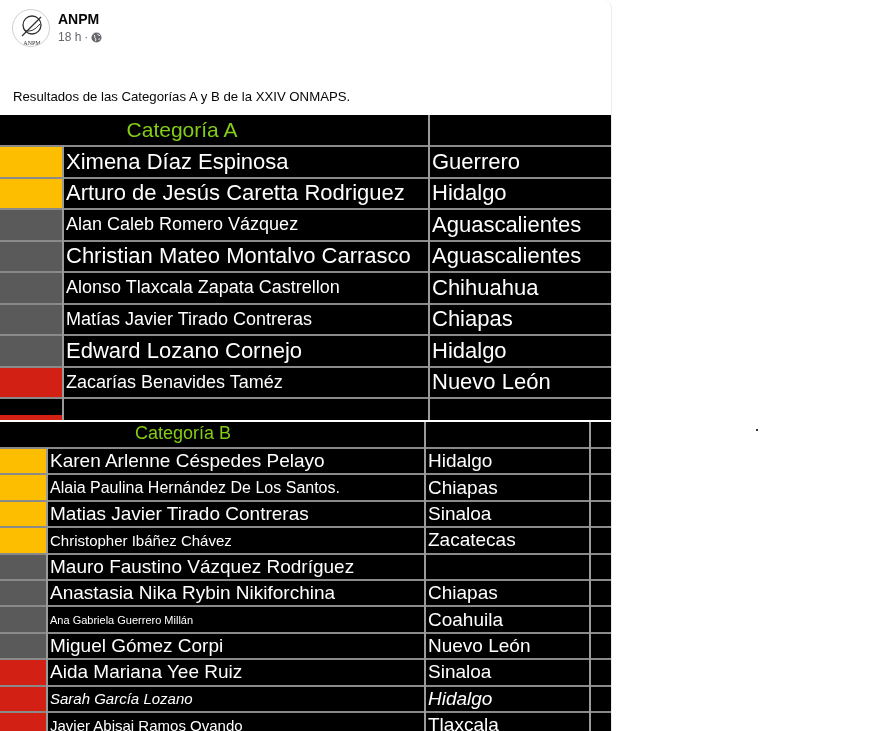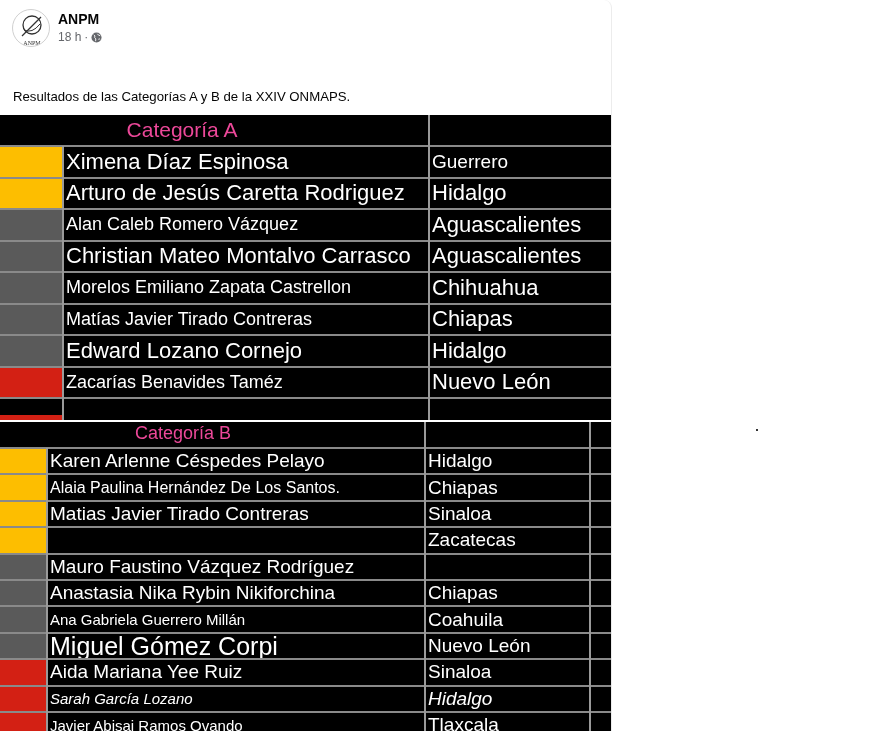--- a/index.html
+++ b/index.html
@@ -17,21 +17,21 @@
   .photo { position: absolute; left: 0; top: 115px; width: 612px; height: 616px; background: #000; }
   .tableA { position: absolute; left: 0; top: 0; width: 612px; height: 305px; overflow: hidden; background: #000; }
   .tableB { position: absolute; left: 0; top: 307px; width: 612px; height: 309px; overflow: hidden; background: #000; }
   .sep { position: absolute; left: 0; top: 305px; width: 612px; height: 2px; background: #fff; }
   .row { position: absolute; left: 0; width: 612px; }
   .medal { position: absolute; left: 0; top: 0; bottom: 0; }
   .cell-name { position: absolute; top: 0; bottom: 0; color: #fff; white-space: nowrap; overflow: hidden; display: flex; align-items: center; }
   .cell-state { position: absolute; top: 0; bottom: 0; color: #fff; white-space: nowrap; overflow: hidden; display: flex; align-items: center; }
   .hline { position: absolute; left: 0; width: 612px; height: 2px; background: #8a8a8a; }
   .vline { position: absolute; top: 0; width: 2px; background: #9a9a9a; }
-  .title-cell { position: absolute; color: #ec4899; text-align: center; white-space: nowrap; }
+  .title-cell { position: absolute; color: #84cc16; text-align: center; white-space: nowrap; }
   .dotmark { position: absolute; left: 756px; top: 429px; width: 2px; height: 2px; background: #333; }
 </style>
 </head>
 <body>
 
 <div class="card">
   <div class="header">
     <div class="avatar">
       <svg width="38" height="38" viewBox="0 0 38 38">
         <ellipse cx="19" cy="15" rx="9" ry="9" fill="none" stroke="#333" stroke-width="1.3"></ellipse>
@@ -58,21 +58,21 @@
     <div>¡Felicidades a todos los y las  participantes, en especial a quienes obtuvieron medalla!</div>
     <div>La premiación será el domingo 30 de junio.</div>
   </div>
 
   <div class="photo">
     <div class="tableA" id="tableA">
         <div class="title-cell" style="left: 62px; width: 240px; top: 3px; font-size: 21px;">Categoría A</div>
         <div class="row" style="top: 31px; height: 31.5px;">
           <div class="medal" style="width: 62px; background: rgb(253, 190, 0);"></div>
           <div class="cell-name" style="left: 66px; width: 362px; font-size: 22px; text-align: right;">Ximena Díaz Espinosa</div>
-          <div class="cell-state" style="left: 432px; width: 184px; font-size: 19px;">Guerrero</div>
+          <div class="cell-state" style="left: 432px; width: 184px; font-size: 22px;">Guerrero</div>
         </div>
         <div class="hline" style="top: 30px;"></div>
         <div class="row" style="top: 62.5px; height: 31.5px;">
           <div class="medal" style="width: 62px; background: rgb(253, 190, 0);"></div>
           <div class="cell-name" style="left: 66px; width: 362px; font-size: 22px;">Arturo de Jesús Caretta Rodriguez</div>
           <div class="cell-state" style="left: 432px; width: 184px; font-size: 22px;">Hidalgo</div>
         </div>
         <div class="hline" style="top: 61.5px;"></div>
         <div class="row" style="top: 94px; height: 31px;">
           <div class="medal" style="width: 62px; background: rgb(90, 90, 90);"></div>
@@ -81,21 +81,21 @@
         </div>
         <div class="hline" style="top: 93px;"></div>
         <div class="row" style="top: 125.5px; height: 31.5px;">
           <div class="medal" style="width: 62px; background: rgb(90, 90, 90);"></div>
           <div class="cell-name" style="left: 66px; width: 362px; font-size: 22px;">Christian Mateo Montalvo Carrasco</div>
           <div class="cell-state" style="left: 432px; width: 184px; font-size: 22px;">Aguascalientes</div>
         </div>
         <div class="hline" style="top: 124.5px;"></div>
         <div class="row" style="top: 157px; height: 31.5px;">
           <div class="medal" style="width: 62px; background: rgb(90, 90, 90);"></div>
-          <div class="cell-name" style="left: 66px; width: 362px; font-size: 18px;">Morelos Emiliano Zapata Castrellon</div>
+          <div class="cell-name" style="left: 66px; width: 362px; font-size: 18px;">Alonso Tlaxcala Zapata Castrellon</div>
           <div class="cell-state" style="left: 432px; width: 184px; font-size: 22px;">Chihuahua</div>
         </div>
         <div class="hline" style="top: 156px;"></div>
         <div class="row" style="top: 188.5px; height: 31.5px;">
           <div class="medal" style="width: 62px; background: rgb(90, 90, 90);"></div>
           <div class="cell-name" style="left: 66px; width: 362px; font-size: 18px;">Matías Javier Tirado Contreras</div>
           <div class="cell-state" style="left: 432px; width: 184px; font-size: 22px;">Chiapas</div>
         </div>
         <div class="hline" style="top: 187.5px;"></div>
         <div class="row" style="top: 220px; height: 31.5px;">
@@ -135,43 +135,44 @@
         </div>
         <div class="hline" style="top: 51.4px;"></div>
         <div class="row" style="top: 78.8px; height: 26.4px;">
           <div class="medal" style="width: 46px; background: rgb(253, 190, 0);"></div>
           <div class="cell-name" style="left: 50px; width: 374px; font-size: 19px;">Matias Javier Tirado Contreras</div>
           <div class="cell-state" style="left: 428px; width: 164px; font-size: 19px;">Sinaloa</div>
         </div>
         <div class="hline" style="top: 77.8px;"></div>
         <div class="row" style="top: 105.2px; height: 26.4px;">
           <div class="medal" style="width: 46px; background: rgb(253, 190, 0);"></div>
+          <div class="cell-name" style="left: 50px; width: 374px; font-size: 15px;">Christopher Ibáñez Chávez</div>
           <div class="cell-state" style="left: 428px; width: 164px; font-size: 19px;">Zacatecas</div>
         </div>
         <div class="hline" style="top: 104.2px;"></div>
         <div class="row" style="top: 131.6px; height: 26.4px;">
           <div class="medal" style="width: 46px; background: rgb(90, 90, 90);"></div>
           <div class="cell-name" style="left: 50px; width: 374px; font-size: 19px;">Mauro Faustino Vázquez Rodríguez</div>
         </div>
         <div class="hline" style="top: 130.6px;"></div>
         <div class="row" style="top: 158px; height: 26.4px;">
           <div class="medal" style="width: 46px; background: rgb(90, 90, 90);"></div>
           <div class="cell-name" style="left: 50px; width: 374px; font-size: 19px;">Anastasia Nika Rybin Nikiforchina</div>
           <div class="cell-state" style="left: 428px; width: 164px; font-size: 19px;">Chiapas</div>
         </div>
         <div class="hline" style="top: 157px;"></div>
         <div class="row" style="top: 184.4px; height: 26.4px;">
           <div class="medal" style="width: 46px; background: rgb(90, 90, 90);"></div>
-          <div class="cell-name" style="left: 50px; width: 374px; font-size: 15px;">Ana Gabriela Guerrero Millán</div>
+          <div class="cell-name" style="left: 50px; width: 374px; font-size: 11px;">Ana Gabriela Guerrero Millán</div>
           <div class="cell-state" style="left: 428px; width: 164px; font-size: 19px;">Coahuila</div>
         </div>
         <div class="hline" style="top: 183.4px;"></div>
         <div class="row" style="top: 210.8px; height: 26.4px;">
           <div class="medal" style="width: 46px; background: rgb(90, 90, 90);"></div>
-          <div class="cell-name" style="left: 50px; width: 374px; font-size: 25px;">Miguel Gómez Corpi</div>
+          <div class="cell-name" style="left: 50px; width: 374px; font-size: 19px;">Miguel Gómez Corpi</div>
           <div class="cell-state" style="left: 428px; width: 164px; font-size: 19px;">Nuevo León</div>
         </div>
         <div class="hline" style="top: 209.8px;"></div>
         <div class="row" style="top: 237.2px; height: 26.4px;">
           <div class="medal" style="width: 46px; background: rgb(211, 32, 20);"></div>
           <div class="cell-name" style="left: 50px; width: 374px; font-size: 19px;">Aida Mariana Yee Ruiz</div>
           <div class="cell-state" style="left: 428px; width: 164px; font-size: 19px;">Sinaloa</div>
         </div>
         <div class="hline" style="top: 236.2px;"></div>
         <div class="row" style="top: 263.6px; height: 26.4px; font-style: italic;">

